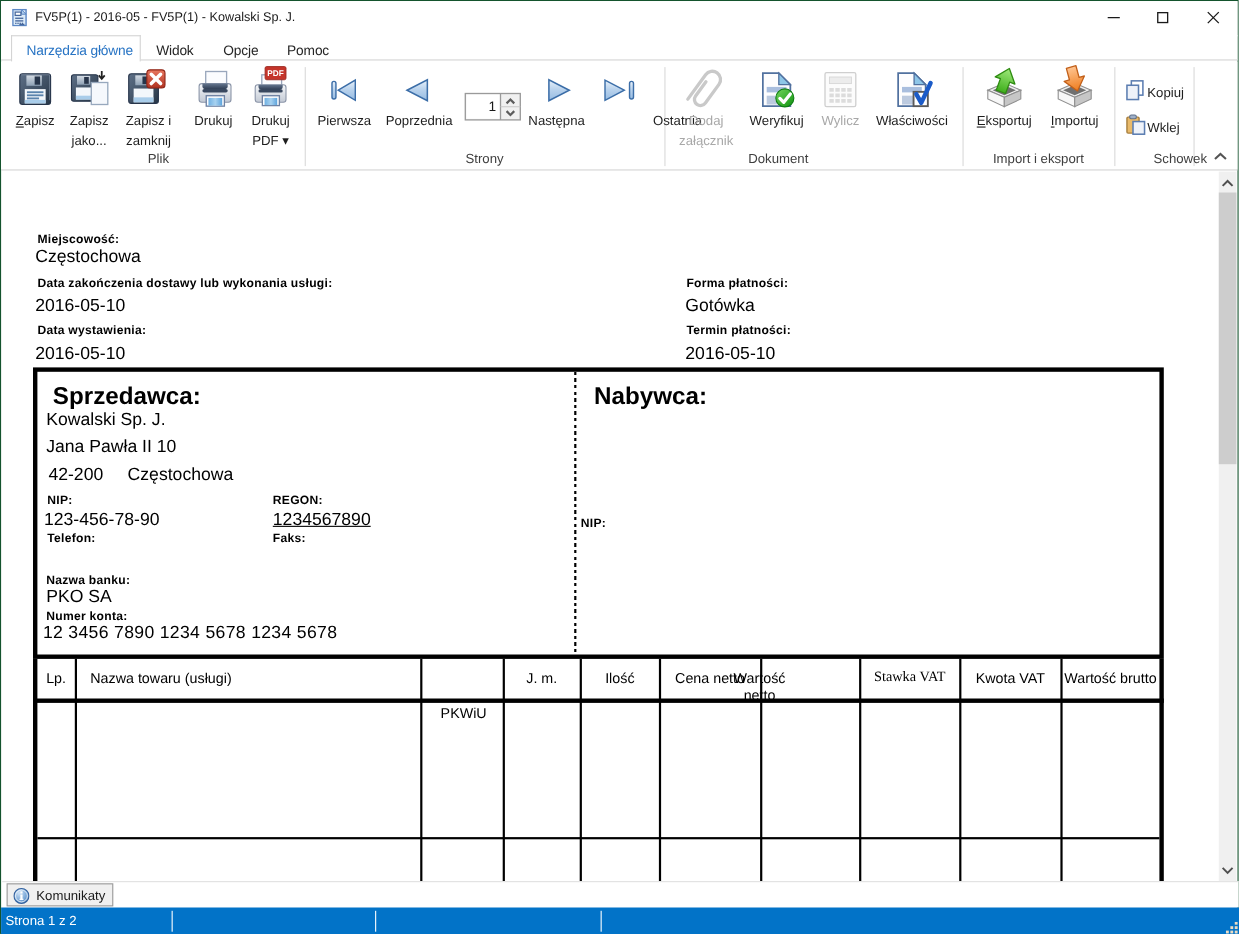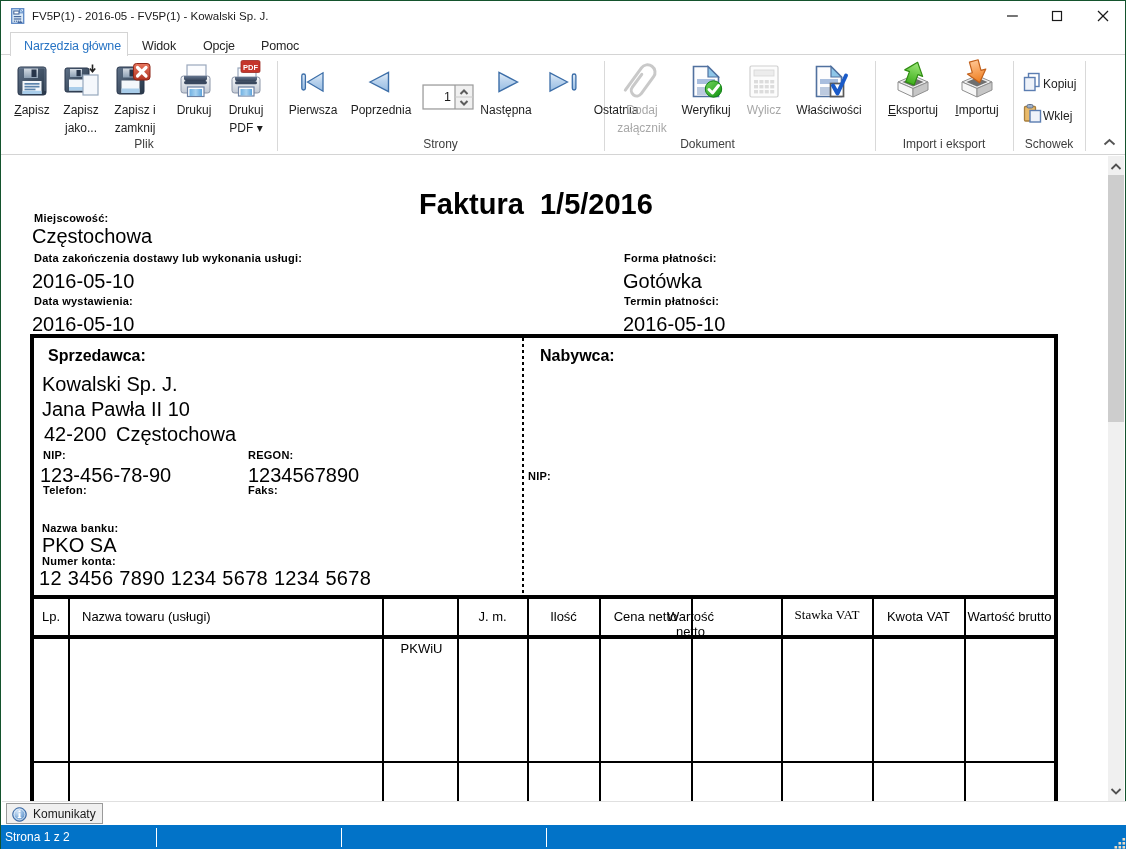--- a/index.html
+++ b/index.html
@@ -18,25 +18,25 @@
   #ribbon{position:absolute;left:0;top:55px;width:1124px;height:98px;background:#fff;}
   #ribbonline{position:absolute;left:0;top:153px;width:1124px;height:1px;background:#d4d4d4;}
   .gsep{position:absolute;top:60px;height:90px;width:1px;background:#d9d9d9;}
   .glabel{position:absolute;top:136px;font-size:12px;color:#3e3e3e;text-align:center;}
   .ilabel{position:absolute;top:100px;font-size:12px;color:#1e1e1e;text-align:center;line-height:18px;white-space:pre;}
   .dis{color:#a8a8a8;}
   .u{text-decoration:underline;}
   
   #doc{position:absolute;left:1px;top:155px;width:1106px;height:645px;background:#fff;overflow:hidden;}
   .lbl{position:absolute;font-size:11px;font-weight:bold;color:#000;letter-spacing:0.25px;}
-  .val{position:absolute;font-size:20px;color:#000;}
+  .val{position:absolute;font-size:16px;color:#000;}
   #fvtitle{position:absolute;left:6px;width:1056px;top:32px;text-align:center;font-size:29px;font-weight:bold;color:#000;white-space:pre;}
   #bigbox{position:absolute;left:28px;top:178px;width:1028px;height:265px;border:4px solid #000;box-sizing:border-box;}
   #dash{position:absolute;left:520px;top:182px;height:257px;width:2px;background:repeating-linear-gradient(to bottom,#000 0 3px,transparent 3px 6px);}
-  .h2{position:absolute;font-size:16px;font-weight:bold;color:#000;}
+  .h2{position:absolute;font-size:22px;font-weight:bold;color:#000;}
   
   .tl{position:absolute;background:#000;}
   .th{position:absolute;font-size:13px;color:#000;top:608px;text-align:center;}
   
   #msgbar{position:absolute;left:1px;top:800px;width:1124px;height:24px;background:#fff;border-top:1px solid #e0e0e0;box-sizing:border-box;padding-left:48px;}
   #msgtab{position:absolute;left:4px;top:1px;width:97px;height:21px;background:#f0f0f0;border:1px solid #9a9a9a;box-sizing:border-box;}
   #msgtab span{position:absolute;left:26px;top:3px;font-size:12px;color:#1a1a1a;}
   #statusbar{position:absolute;left:0;top:824px;width:1126px;height:25px;background:#0273c8;}
   #statusbar .stxt{position:absolute;left:4px;top:5px;font-size:12px;color:#fff;}
   .sdiv{position:absolute;top:3px;height:19px;width:1px;background:#fff;}
@@ -84,21 +84,21 @@
   <div id="ribbonline"></div>
   <div class="gsep" style="left:276px"></div>
   <div class="gsep" style="left:603px"></div>
   <div class="gsep" style="left:874px"></div>
   <div class="gsep" style="left:1012px"></div>
   <div class="gsep" style="left:1084px"></div>
   <div class="glabel" style="left:10px;width:266px;">Plik</div>
   <div class="glabel" style="left:276px;width:327px;">Strony</div>
   <div class="glabel" style="left:571px;width:271px;">Dokument</div>
   <div class="glabel" style="left:874px;width:138px;">Import i eksport</div>
-  <div class="glabel" style="left:1012px;width:72px;">Schowek</div>
+  <div class="glabel" style="left:1012px;width:72px;padding-left:24px;">Schowek</div>
 
   <div class="ilabel" style="left:2px;width:58px;"><span class="u">Z</span>apisz</div>
   <div class="ilabel" style="left:48px;width:64px;">Zapisz
 jako...</div>
   <div class="ilabel" style="left:103px;width:62px;">Zapisz i
 zamknij</div>
   <div class="ilabel" style="left:164px;width:58px;">Drukuj</div>
   <div class="ilabel" style="left:216px;width:58px;">Drukuj
 PDF ▾</div>
   <div class="ilabel" style="left:283px;width:58px;">Pierwsza</div>
@@ -308,21 +308,20 @@
       <rect x="1026" y="103.5" width="6" height="3.5" rx="1.5" fill="#9fb0c8" stroke="#60708a" stroke-width="1"></rect>
       <rect x="1029" y="109.5" width="10.5" height="11.5" fill="#eef2f9" stroke="#5b7db1" stroke-width="1.4"></rect>
     </g>
   </svg>
 
   <svg class="abs" style="left:1099px;top:135px" width="19" height="13" viewBox="0 0 19 13">
     <path d="M4.5 8.5 L9.5 4 L14.5 8.5" fill="none" stroke="#555" stroke-width="1.9"></path>
   </svg>
 
   <div id="doc">
-    <div id="fvtitle">Faktura  1/5/2016</div>
     <div class="lbl" style="left:32px;top:56px;">Miejscowość:</div>
     <div class="val" style="left:30px;top:69px;">Częstochowa</div>
     <div class="lbl" style="left:32px;top:96px;">Data zakończenia dostawy lub wykonania usługi:</div>
     <div class="val" style="left:30px;top:114px;">2016-05-10</div>
     <div class="lbl" style="left:32px;top:139px;">Data wystawienia:</div>
     <div class="val" style="left:30px;top:157px;">2016-05-10</div>
     <div class="lbl" style="left:622px;top:96px;">Forma płatności:</div>
     <div class="val" style="left:621px;top:114px;">Gotówka</div>
     <div class="lbl" style="left:622px;top:139px;">Termin płatności:</div>
     <div class="val" style="left:621px;top:157px;">2016-05-10</div>
@@ -330,21 +329,21 @@
     <div id="dash"></div>
     <div class="h2" style="left:46px;top:191px;">Sprzedawca:</div>
     <div class="h2" style="left:538px;top:191px;">Nabywca:</div>
     <div class="val" style="left:40px;top:217px;">Kowalski Sp. J.</div>
     <div class="val" style="left:40px;top:242px;">Jana Pawła II 10</div>
     <div class="val" style="left:42px;top:267px;">42-200</div>
     <div class="val" style="left:114px;top:267px;">Częstochowa</div>
     <div class="lbl" style="left:41px;top:293px;">NIP:</div>
     <div class="val" style="left:38px;top:308px;">123-456-78-90</div>
     <div class="lbl" style="left:246px;top:293px;">REGON:</div>
-    <div class="val" style="left:246px;top:308px;">1234567890</div>
+    <div class="val" style="left:246px;top:308px;text-decoration:underline;">1234567890</div>
     <div class="lbl" style="left:41px;top:328px;">Telefon:</div>
     <div class="lbl" style="left:246px;top:328px;">Faks:</div>
     <div class="lbl" style="left:526px;top:314px;">NIP:</div>
     <div class="lbl" style="left:40px;top:366px;">Nazwa banku:</div>
     <div class="val" style="left:40px;top:378px;">PKO SA</div>
     <div class="lbl" style="left:40px;top:399px;">Numer konta:</div>
     <div class="val" style="left:37px;top:411px;letter-spacing:0.3px;">12 3456 7890 1234 5678 1234 5678</div>
 
     <div class="tl" style="left:28px;top:443px;width:4px;height:202px;"></div>
     <div class="tl" style="left:1052px;top:443px;width:4px;height:202px;"></div>

